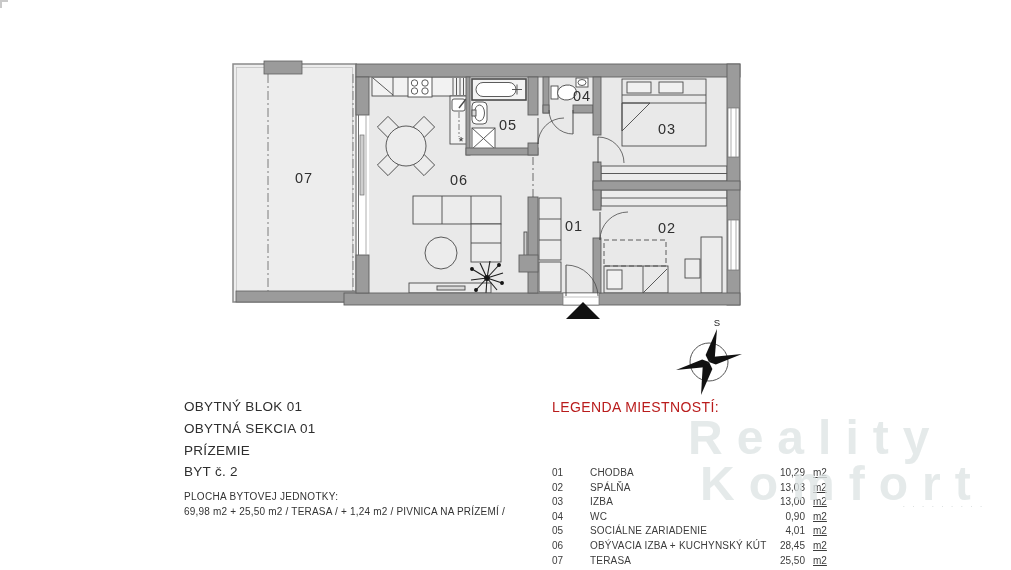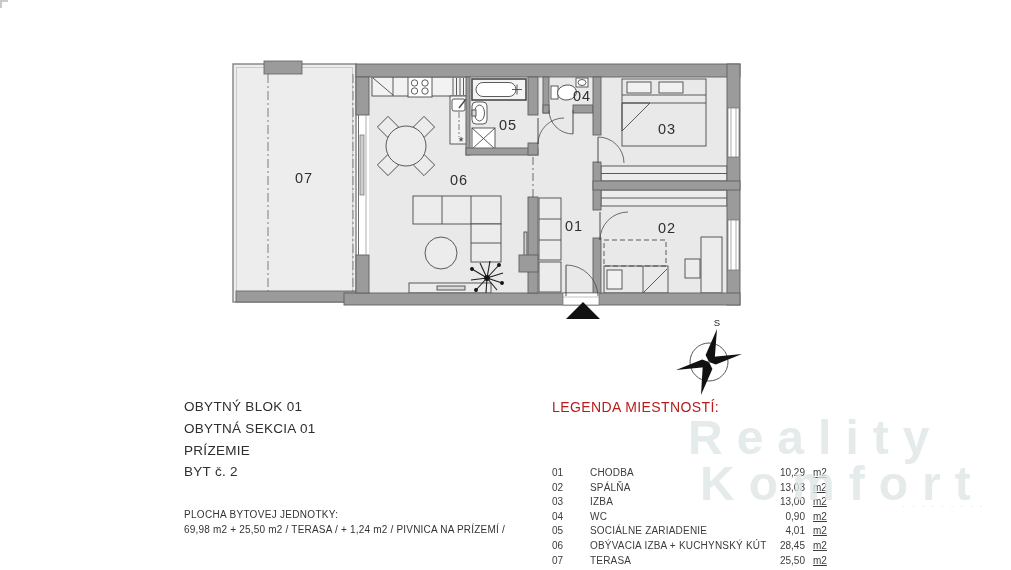--- a/index.html
+++ b/index.html
@@ -13,21 +13,21 @@
   .text-layer{position:absolute;left:12px;top:0;width:100%;height:100%;z-index:2;}
   .watermark{position:absolute;z-index:3;pointer-events:none;
     font-weight:bold;font-size:48px;letter-spacing:14px;
     color:rgba(222,229,229,0.8);white-space:nowrap;}
   .wm1{left:688px;top:410px;}
   .wm2{left:700px;top:456px;}
   .wm-tagline{position:absolute;z-index:3;left:903px;top:503px;
     font-size:6px;letter-spacing:3px;color:#d9dede;font-weight:bold;}
   .info-block{position:absolute;left:172px;top:396px;}
   .info-line{font-size:13.5px;line-height:21.8px;letter-spacing:.3px;color:#2e2e2e;white-space:nowrap;}
-  .plocha{margin-top:24px;}
+  .plocha{margin-top:6px;}
   .plocha-label{font-size:10px;line-height:15px;color:#333;letter-spacing:.3px;}
   .plocha-value{font-size:10px;line-height:15px;color:#333;letter-spacing:.2px;white-space:nowrap;}
   .legend{position:absolute;left:540px;top:399px;width:300px;}
   .legend-title{font-size:14px;color:#b91c1c;letter-spacing:.4px;margin-bottom:7px;white-space:nowrap;}
   .legend-row{display:flex;height:14.6px;font-size:10px;color:#3c3c3c;align-items:baseline;}
   .col-num{width:38px;}
   .col-name{width:175px;white-space:nowrap;letter-spacing:.2px;}
   .col-area{width:40px;text-align:right;margin-top:45px;}
   .col-unit{width:30px;margin-left:8px;text-decoration:underline;}
   .scan-corner-a{position:absolute;left:0;top:0;width:8px;height:2px;background:#c9c9c9;z-index:4;}

